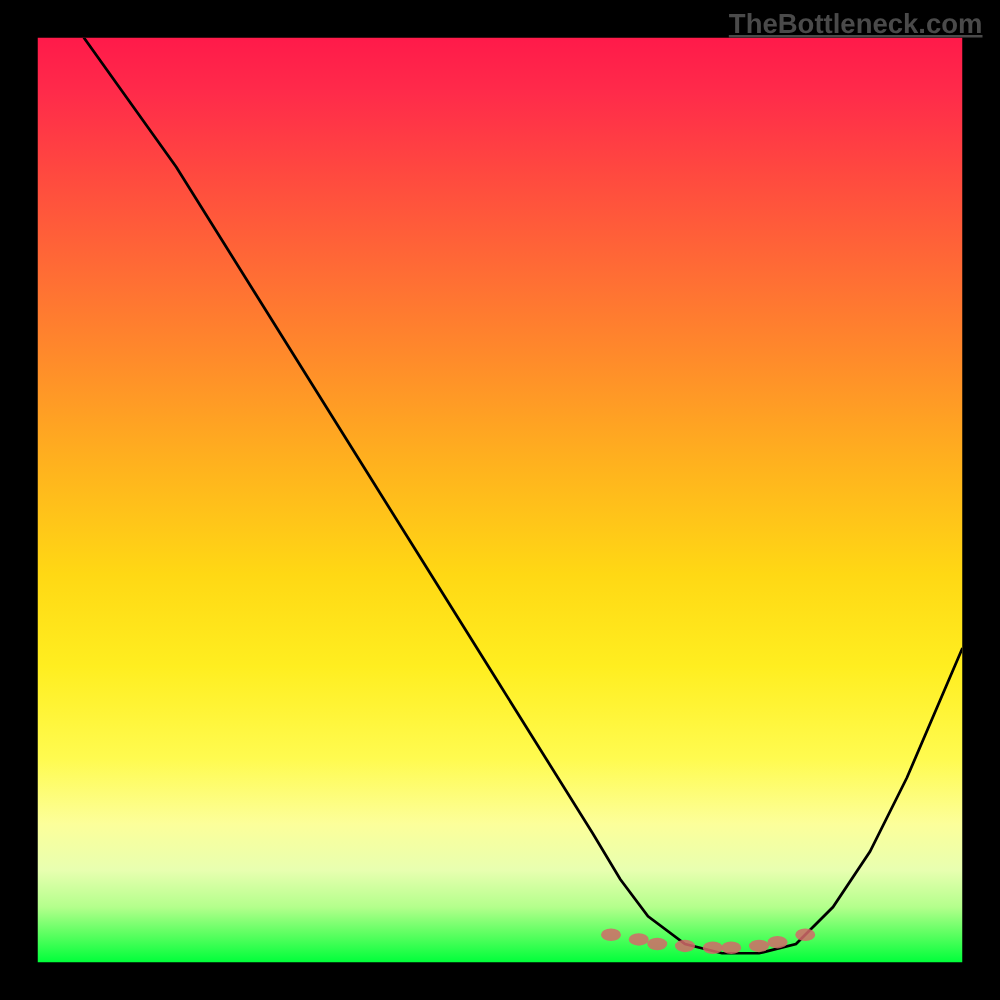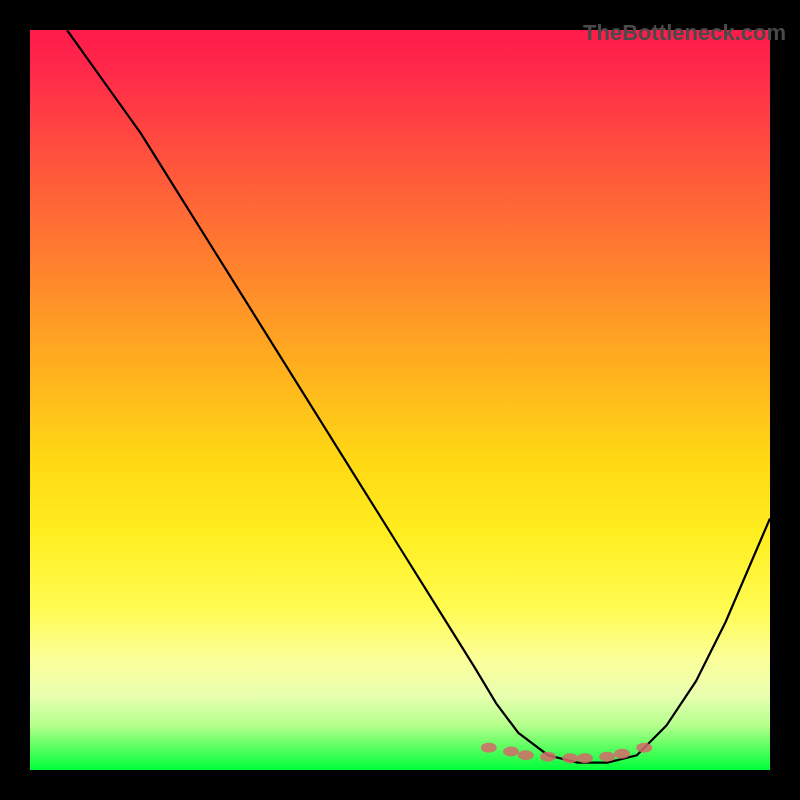--- a/index.html
+++ b/index.html
@@ -6,26 +6,27 @@
   body {
     width: 800px;
     height: 800px;
     background: #000;
     position: relative;
     font-family: Arial, sans-serif;
     overflow: hidden;
   }
   .watermark {
     position: absolute;
-    top: 20px;
+    top: 6px;
     right: 14px;
     color: #4a4a4a;
     font-size: 22px;
     font-weight: bold;
     z-index: 10;
+    text-decoration: underline;
   }
   .plot-area {
     position: absolute;
     left: 30px;
     top: 30px;
     width: 740px;
     height: 740px;
     overflow: hidden;
   }
   .gradient-bg {

